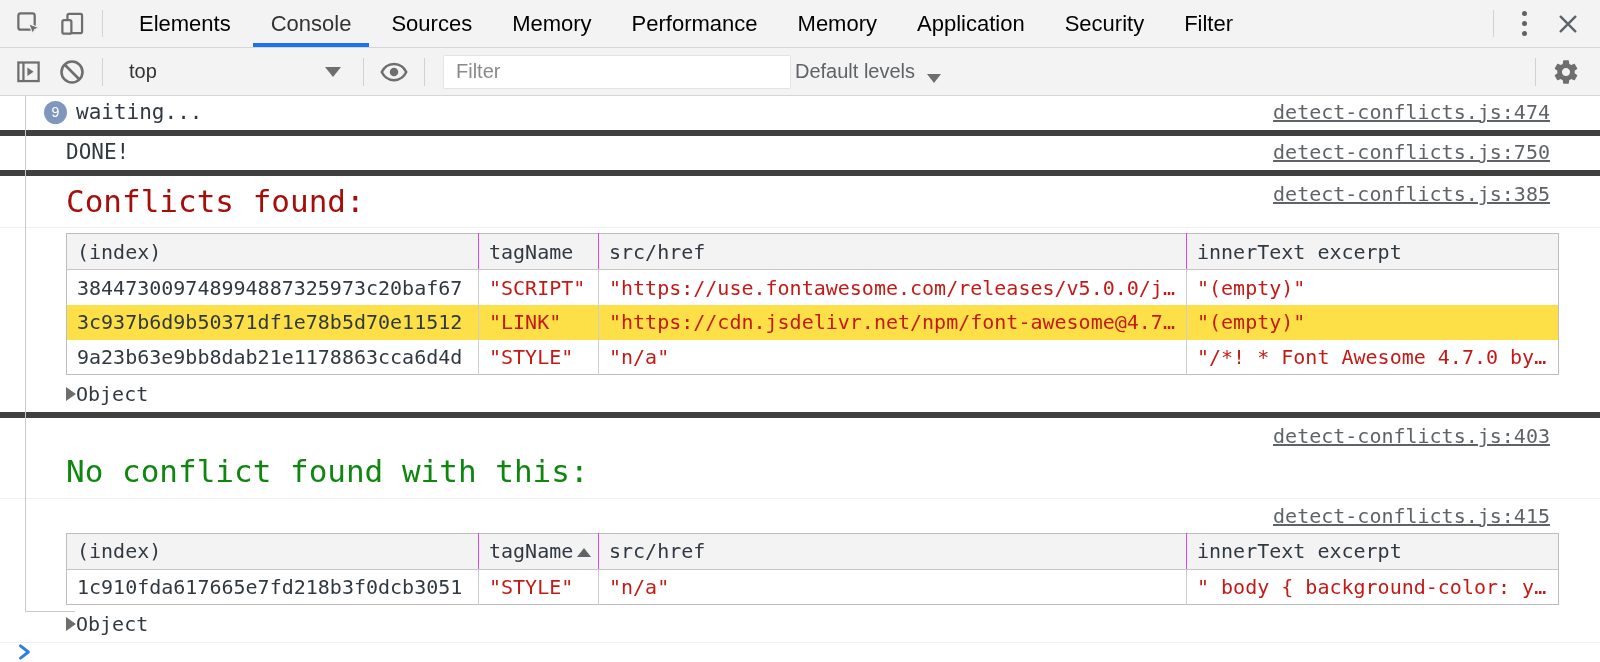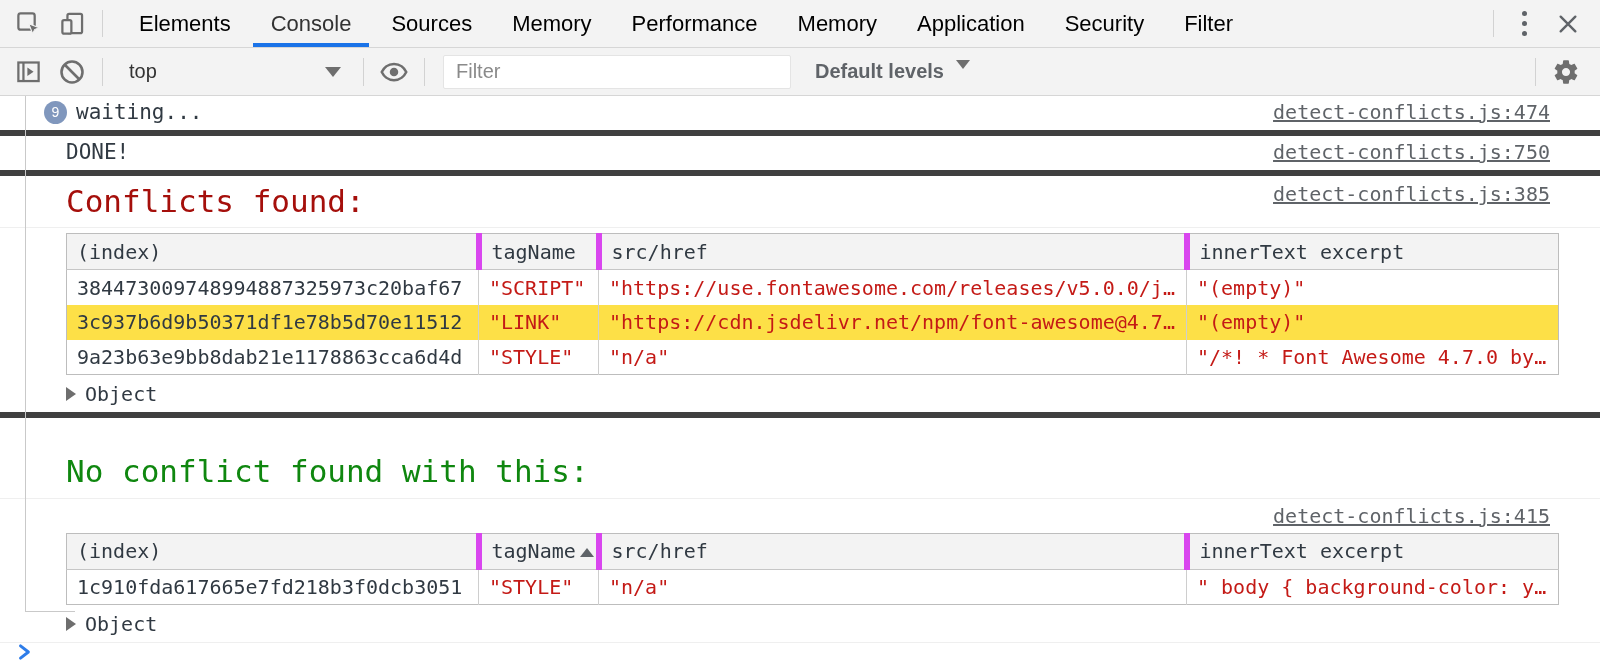--- a/index.html
+++ b/index.html
@@ -43,21 +43,21 @@
   .caret-down {
     width:0; height:0; border-left:8px solid transparent; border-right:8px solid transparent;
     border-top:10px solid #6e6e6e; display:inline-block;
   }
   .filter-input {
     width:348px; height:34px; border:1px solid #e4e4e4; background:#fff; border-radius:2px;
     font-size:20px; color:#333; padding:0 12px; margin-left:10px; outline:none;
     font-family:"Liberation Sans", sans-serif;
   }
   .filter-input::placeholder { color:#8a8a8a; }
-  .levels { margin-left:24px; display:flex; align-items:flex-start; gap:12px; font-size:20px; color:#5f6368; cursor:pointer;font-weight:bold; }
+  .levels { margin-left:4px; display:flex; align-items:flex-end; gap:12px; font-size:20px; color:#5f6368; cursor:pointer; }
   .levels .caret-down { border-left-width:7px; border-right-width:7px; border-top-width:9px; }
   .toolbar-right { margin-left:auto; display:flex; align-items:center; padding-right:12px; }
   .toolbar .vsep, .toolbar-right .vsep { height:28px; margin:0 8px; }
 
   
   .console {
     position:relative; height:565px; background:#fff;
     font-family:"DejaVu Sans Mono","Liberation Mono", monospace;
     color:#303942; display:flex; flex-direction:column; overflow:hidden;
   }
@@ -81,37 +81,37 @@
   .crow.bigrow { padding-top:7px; padding-bottom:7px;gap:36px; }
   .red-header { color:#a50f0b; }
   .green-header { color:#0f870f;margin-top:28px; }
 
   .table-block { border-top:1px solid #efefef; padding:5px 50px 2px 66px; }
   .link-line { text-align:right; margin-bottom:5px; }
 
   table.ctable { border-collapse:collapse; table-layout:fixed; width:1492px; font-size:20px; border:1px solid #bdbdbd; }
   .ctable th {
     background:#f3f3f3; font-weight:normal; text-align:left; color:#303942;
-    border-bottom:1px solid #c6c6c6; border-left:6px solid #d946ef;
+    border-bottom:1px solid #c6c6c6; border-left:1px solid #d946ef;
     padding:5px 10px; height:36px; white-space:nowrap; overflow:hidden; cursor:pointer;
   }
   .ctable td {
     border-left:1px solid #cecece; padding:4px 10px; height:35px;
     white-space:nowrap; overflow:hidden; text-overflow:clip;
   }
   .ctable th:first-child, .ctable td:first-child { border-left:none; }
   .ctable tr.alt td { background:#fde047; }
   .val-str { color:#c41a16; }
   .sort-asc {
     display:inline-block; width:0; height:0; margin-left:4px; vertical-align:middle;
     border-left:7px solid transparent; border-right:7px solid transparent; border-bottom:9px solid #5f6368;
   }
   col.c-index { width:412px; } col.c-tag { width:120px; } col.c-src { width:588px; } col.c-excerpt { width:372px; }
 
-  .object-line { padding:5px 50px 6px 66px; font-size:20px; display:flex; align-items:center; gap:9px; cursor:pointer; }
+  .object-line { padding:5px 50px 6px 66px; font-size:20px; display:flex; align-items:center; cursor:pointer; }
   .tri-right {
     width:0; height:0; flex:none;
     border-top:7px solid transparent; border-bottom:7px solid transparent; border-left:10px solid #6e6e6e;
   }
 
   .prompt-row { margin-top:auto; border-top:1px solid #efefef; height:37px; display:flex; align-items:center; padding-left:16px; cursor:text; }
   .bottom-strip { height:12px; background:#f7f7f7; border-top:1px solid #e9e9e9; }
 
   svg.ic { display:block; }
 </style>
@@ -271,20 +271,21 @@
     </tbody>
       </table>
   </div>
   <div class="object-line">
     <span class="tri-right"></span>
     <span>Object</span>
   </div>
 
   <div class="crow bigrow">
     <span class="big green-header">No conflict found with this:</span>
+    <a class="src-link">detect-conflicts.js:403</a>
   </div>
 
   <div class="table-block">
     <div class="link-line">
       <a class="src-link">detect-conflicts.js:415</a>
     </div>
     <table class="ctable">
       <colgroup>
           <col class="c-index">
           <col class="c-tag">

